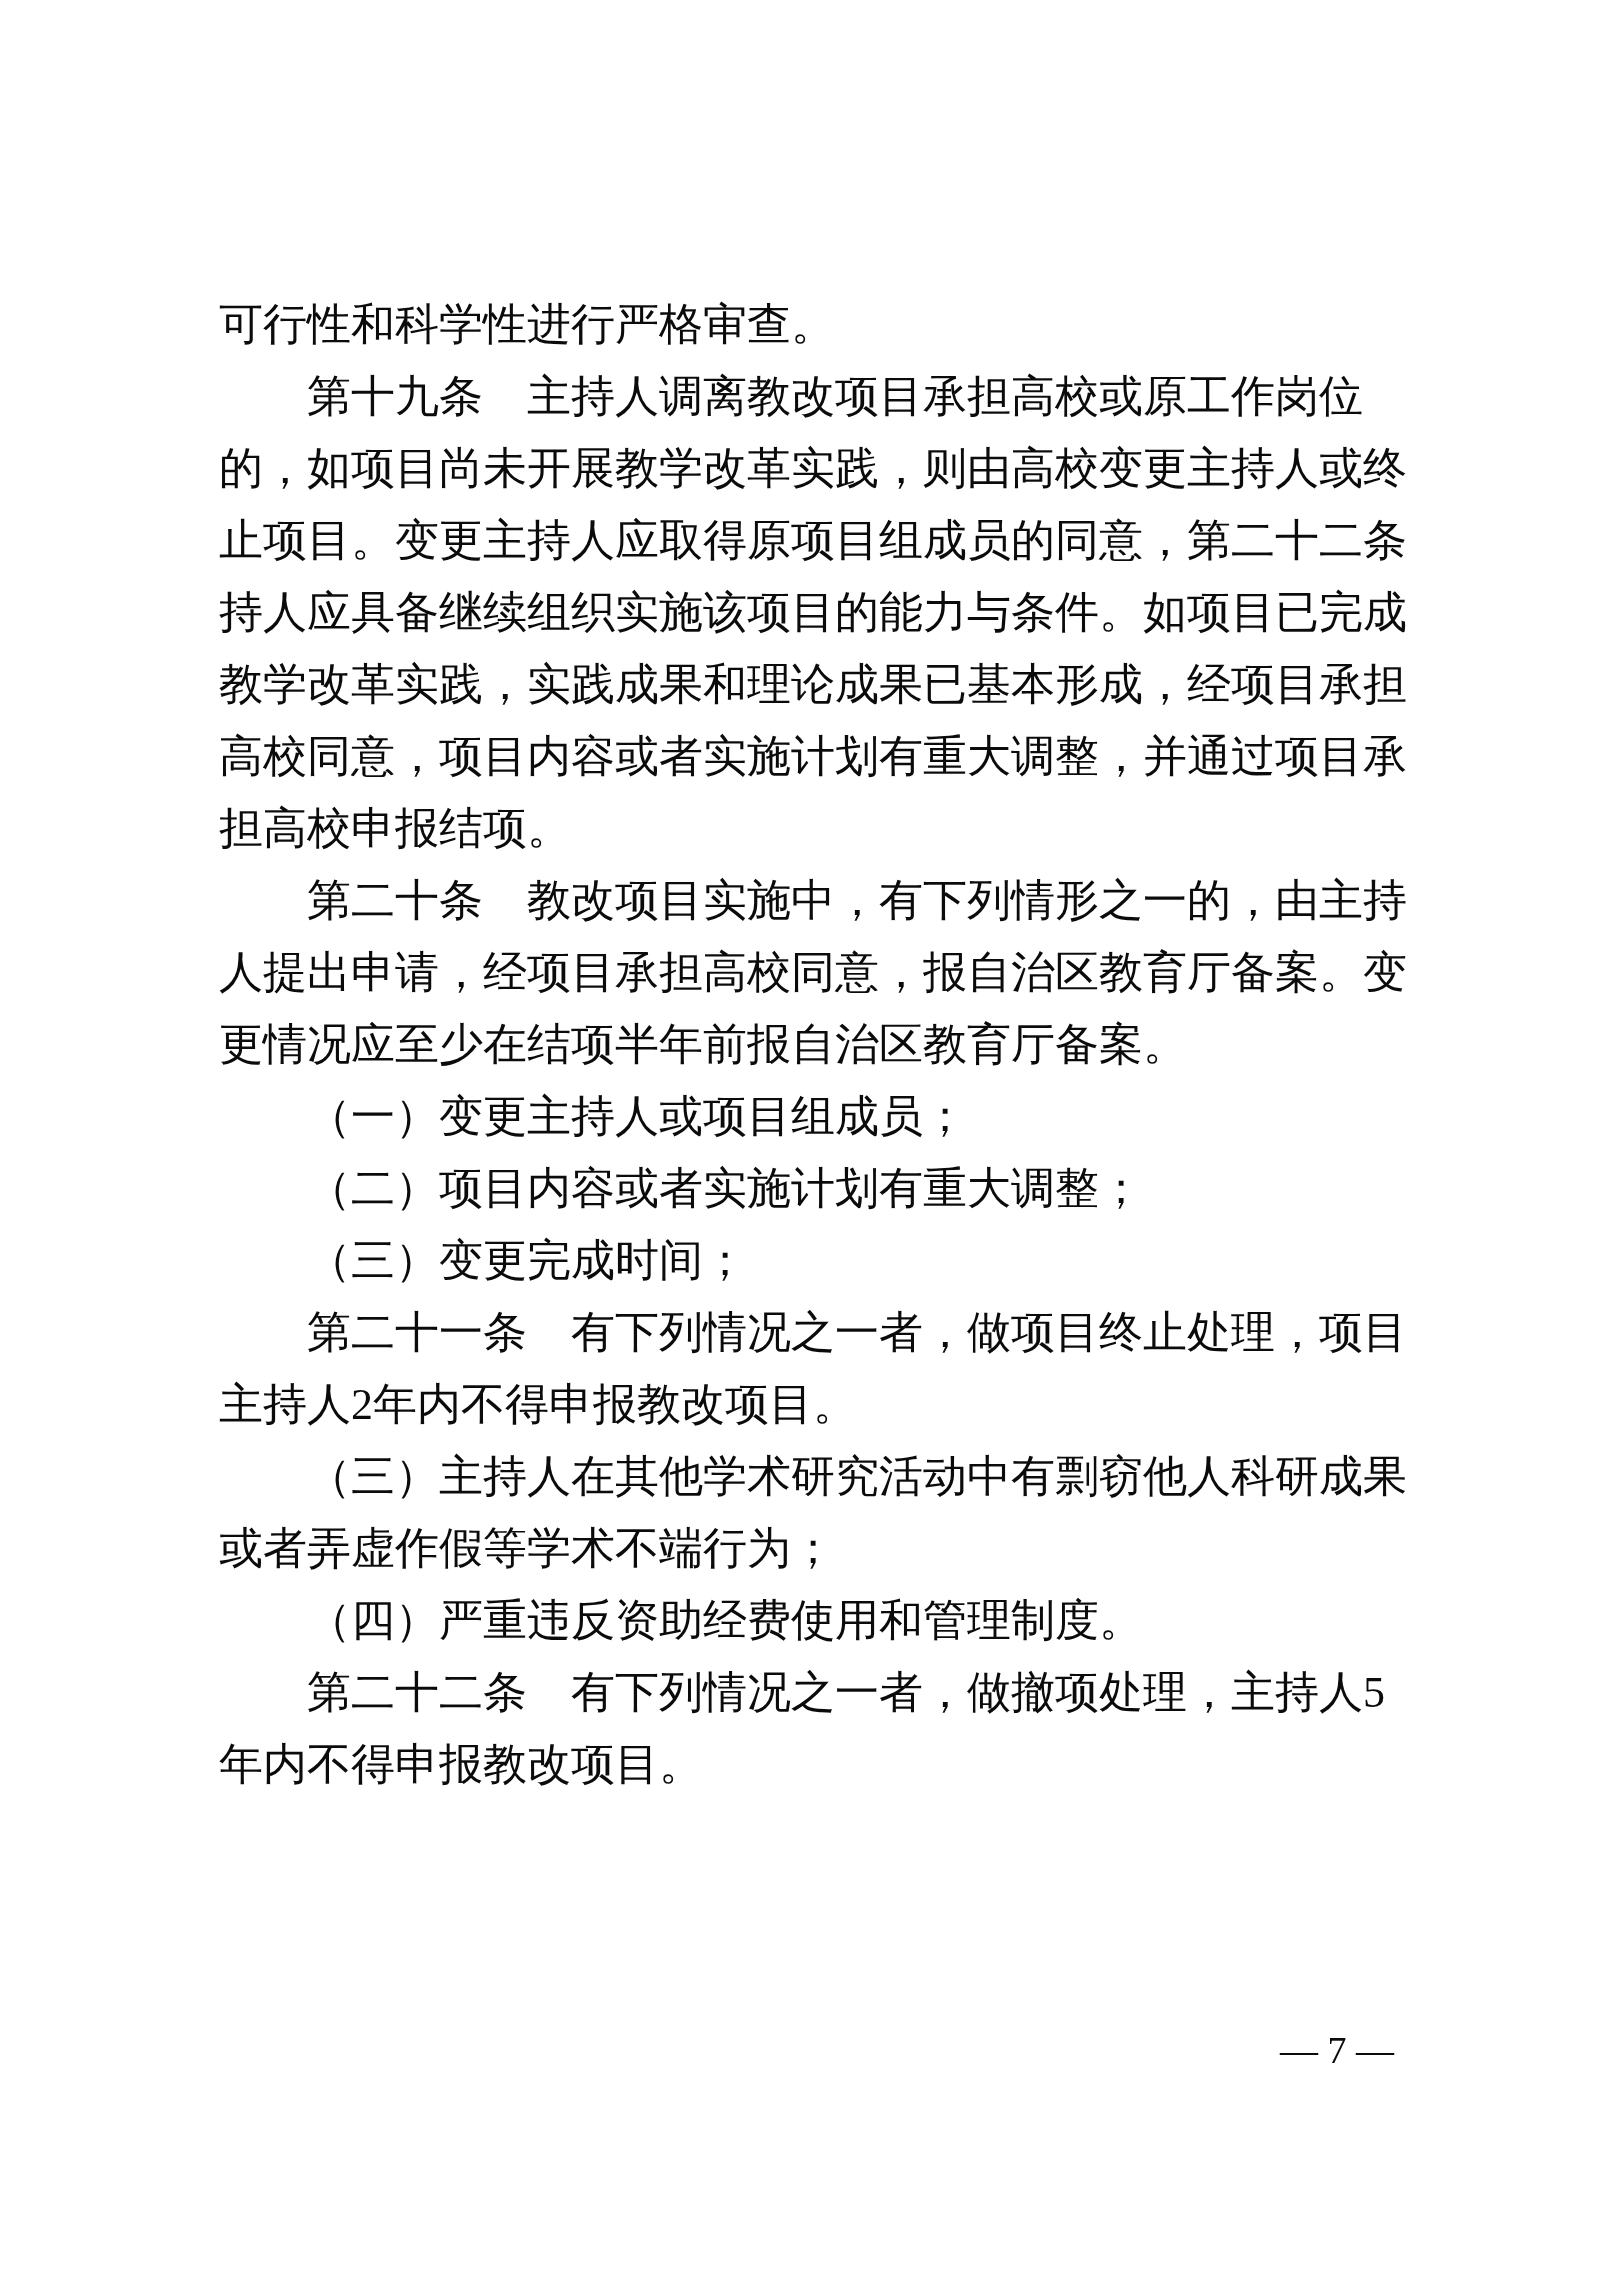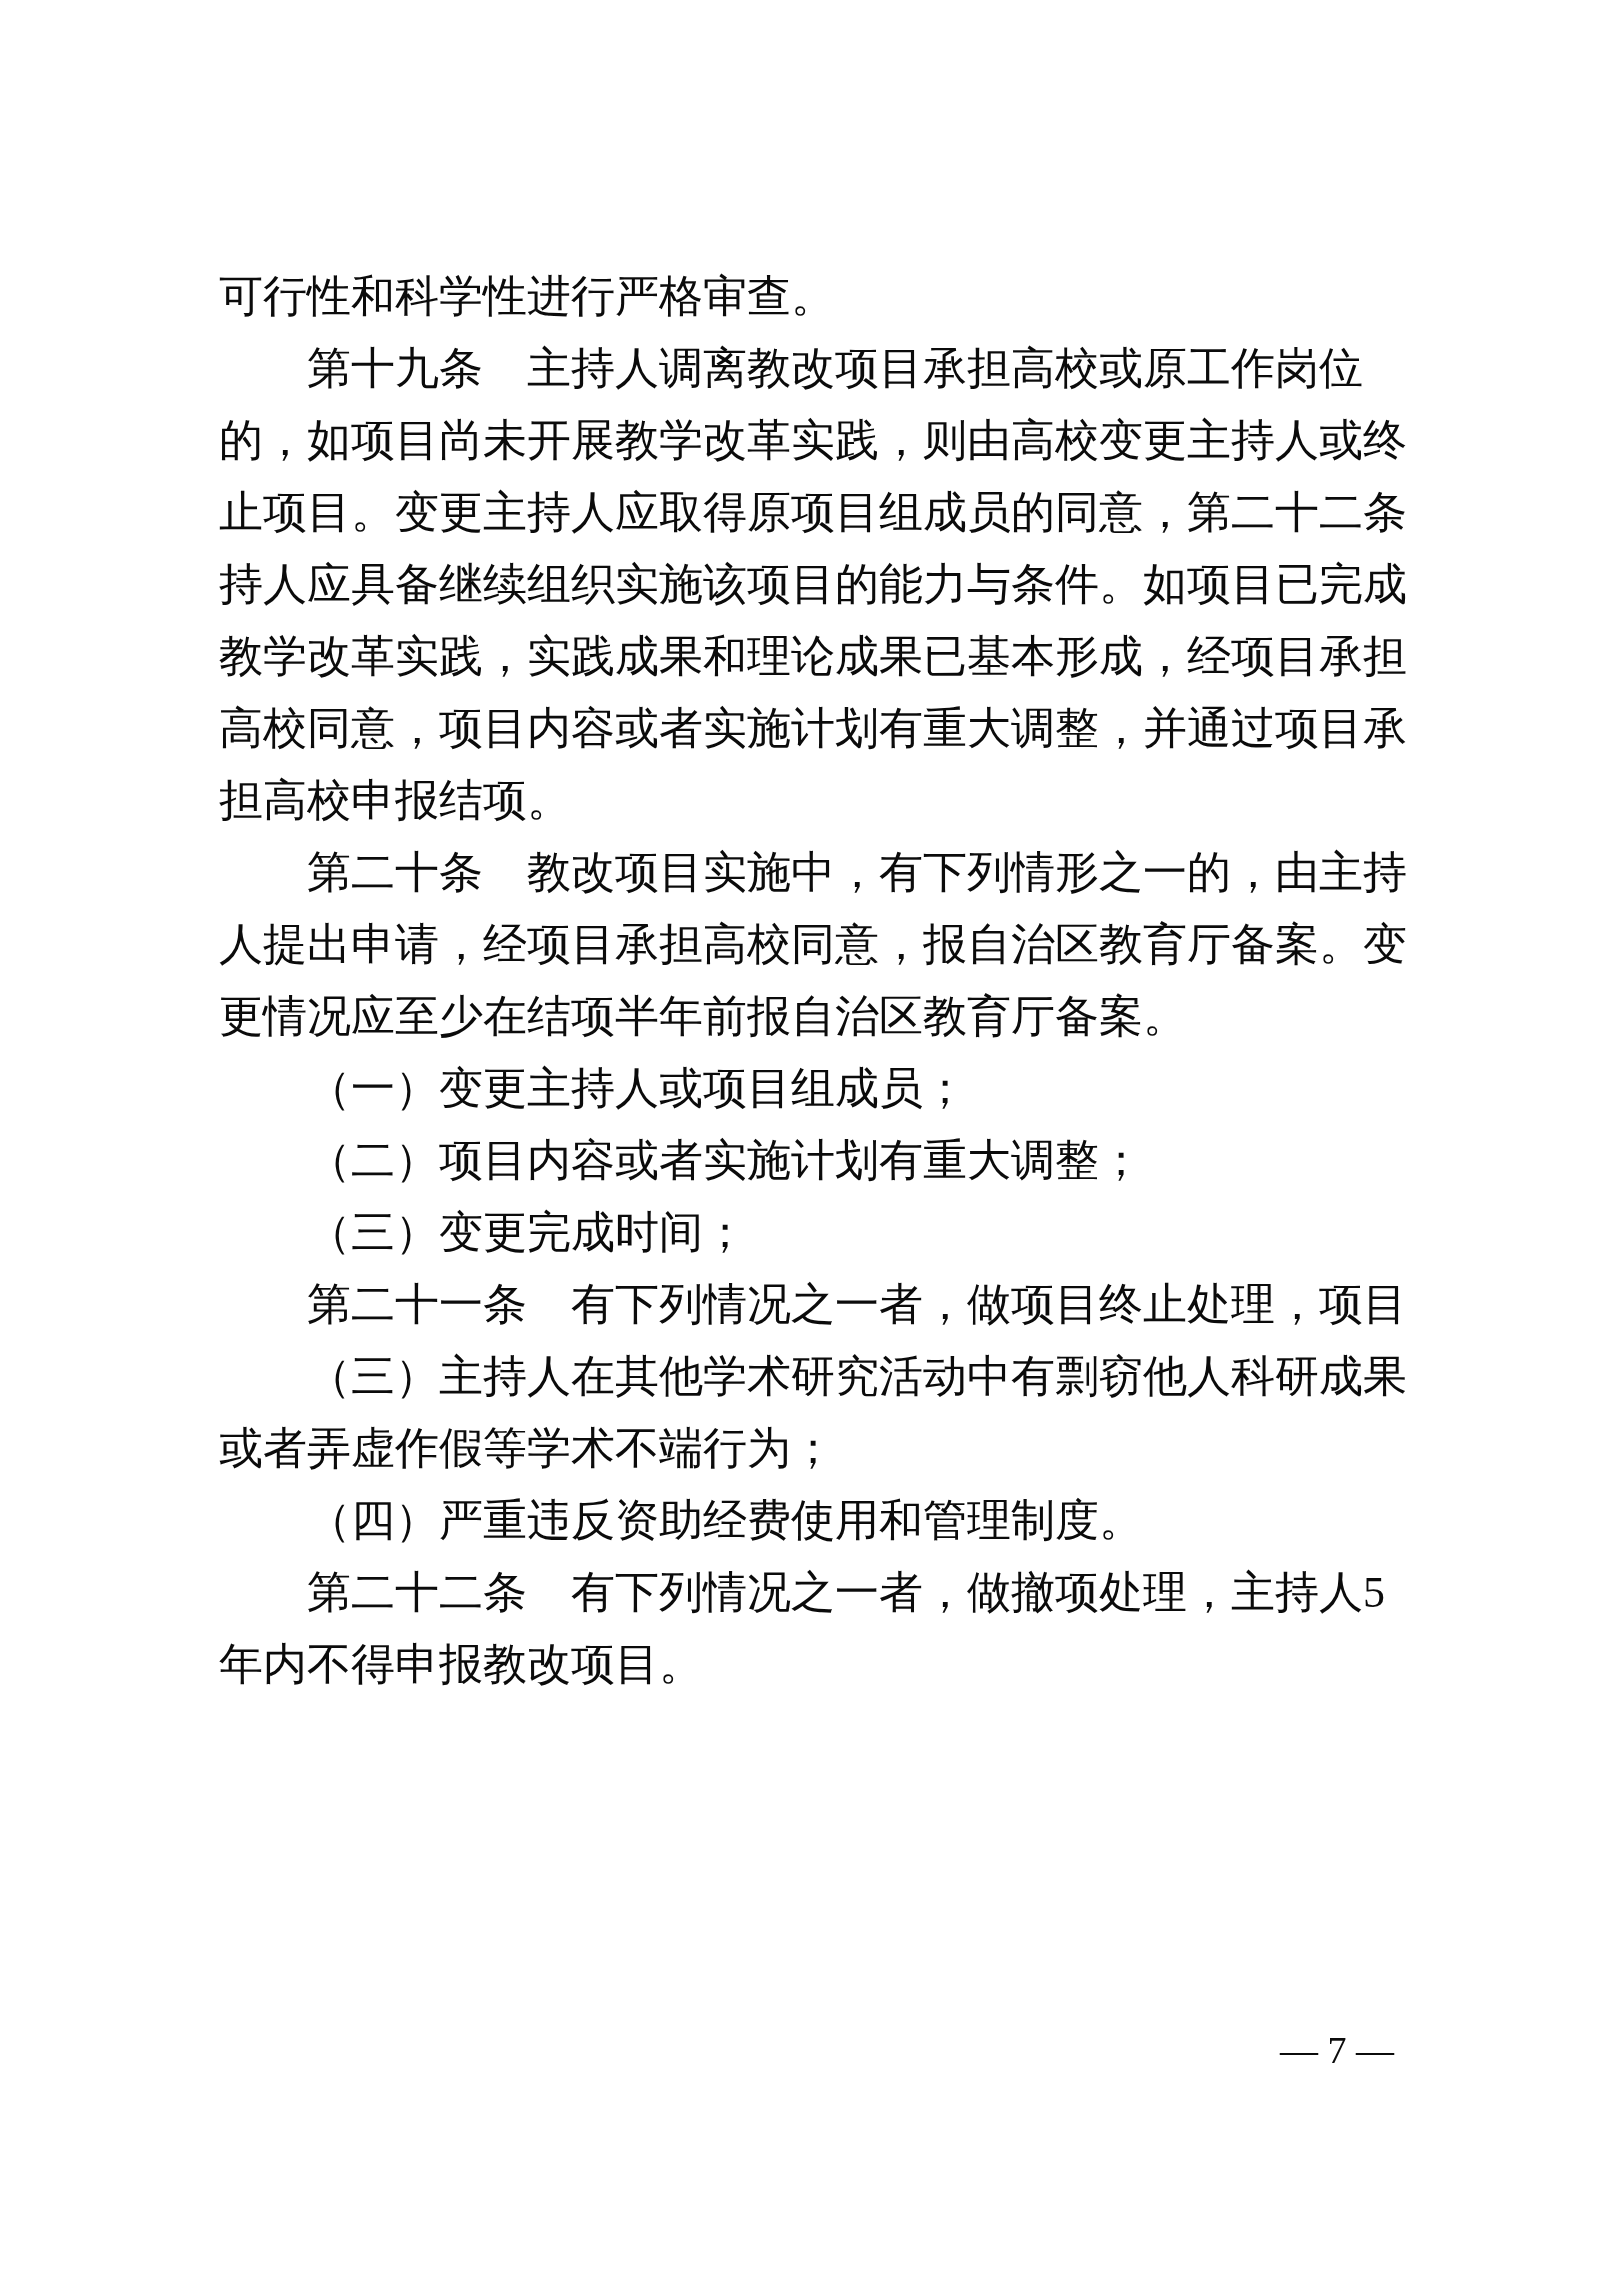--- a/index.html
+++ b/index.html
@@ -12,21 +12,21 @@
     width: 1623px;
     height: 2295px;
     background: #ffffff;
     overflow: hidden;
     font-family: "Liberation Serif", "DejaVu Serif", serif;
     color: #0b0b0b;
   }
   .textblock {
     position: absolute;
     left: 219px;
-    top: 261px;
+    top: 289px;
     width: 1230px;
   }
   .line {
     font-size: 44px;
     line-height: 72px;
     white-space: pre;
     letter-spacing: 0;
     text-align: left;
   }
   .page-number {
@@ -52,20 +52,21 @@
     <div class="line">教学改革实践，实践成果和理论成果已基本形成，经项目承担</div>
     <div class="line">高校同意，项目内容或者实施计划有重大调整，并通过项目承</div>
     <div class="line">担高校申报结项。</div>
     <div class="line">　　第二十条　教改项目实施中，有下列情形之一的，由主持</div>
     <div class="line">人提出申请，经项目承担高校同意，报自治区教育厅备案。变</div>
     <div class="line">更情况应至少在结项半年前报自治区教育厅备案。</div>
     <div class="line">　　（一）变更主持人或项目组成员；</div>
     <div class="line">　　（二）项目内容或者实施计划有重大调整；</div>
     <div class="line">　　（三）变更完成时间；</div>
     <div class="line">　　第二十一条　有下列情况之一者，做项目终止处理，项目</div>
+    <div class="line">主持人2年内不得申报教改项目。</div>
     <div class="line">　　（三）主持人在其他学术研究活动中有剽窃他人科研成果</div>
     <div class="line">或者弄虚作假等学术不端行为；</div>
     <div class="line">　　（四）严重违反资助经费使用和管理制度。</div>
     <div class="line">　　第二十二条　有下列情况之一者，做撤项处理，主持人5</div>
     <div class="line">年内不得申报教改项目。</div>
   </div>
   <div class="page-number">— 7 —</div>
 </div>
 
 

